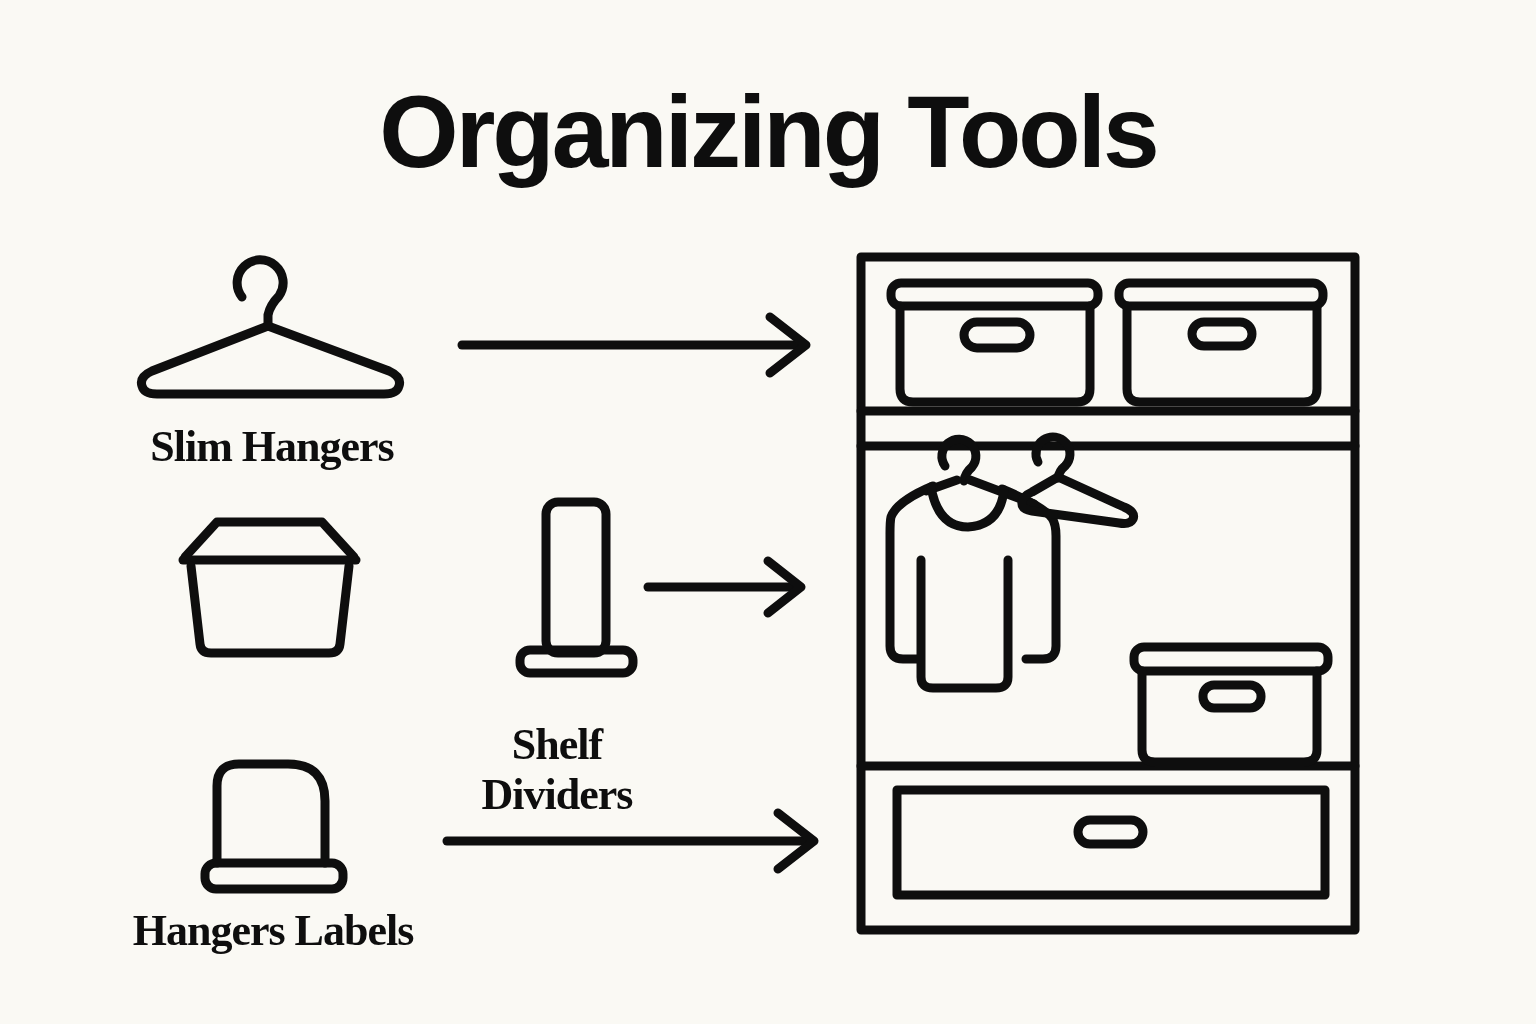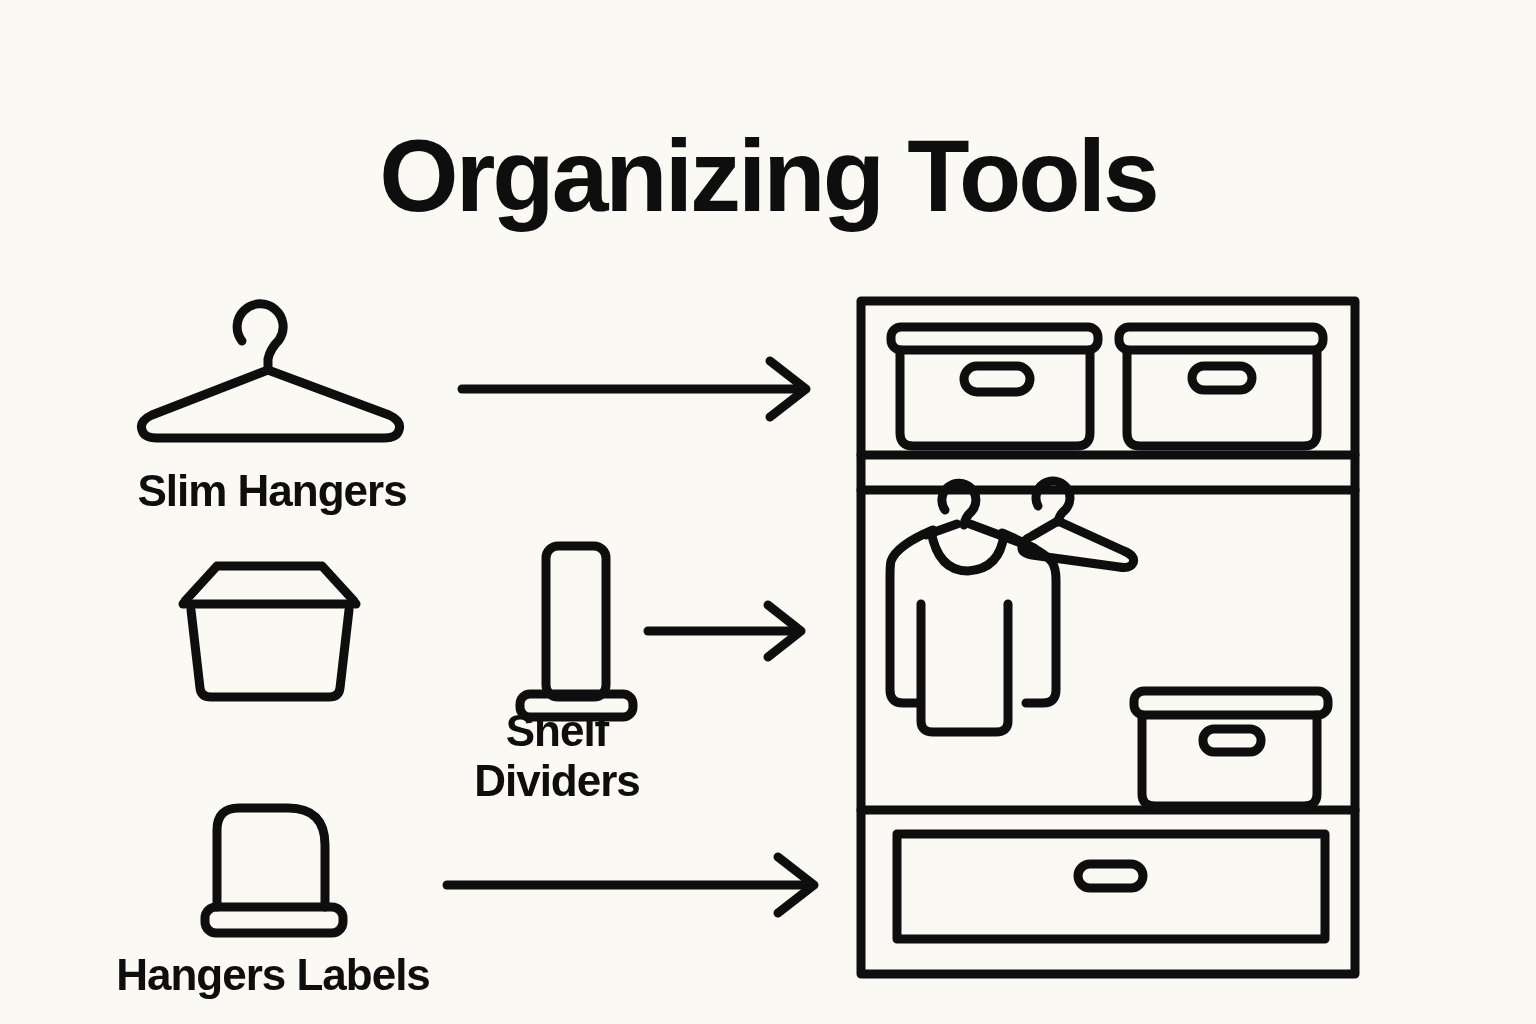--- a/index.html
+++ b/index.html
@@ -11,21 +11,20 @@
   body{
     background:var(--bg);
     font-family:"Liberation Sans", sans-serif;
     color:var(--ink);
     overflow:hidden;
   }
   .stage{
     position:relative;
     width:1536px;height:796px;
     background:var(--bg);
-    margin-top:44px;
   }
   .title{
     position:absolute;
     left:768px; top:74px;
     transform:translateX(-50%);
     font-size:102px;
     font-weight:700;
     letter-spacing:-3px;
     white-space:nowrap;
     color:var(--ink);
@@ -33,25 +32,26 @@
   .icon-label{
     position:absolute;
     transform:translateX(-50%);
     font-size:44px;
     font-weight:700;
     letter-spacing:-1px;
     text-align:center;
     line-height:1.14;
     color:var(--ink);
     white-space:nowrap;
+    font-family:Liberation Serif, serif;
   }
   .icon-label.wrap{white-space:normal;}
   #label-slim-hangers{left:272px; top:422px;}
   #label-storage-bins{left:270px; top:674px;}
-  #label-shelf-dividers{left:557px; top:662px; width:250px;}
+  #label-shelf-dividers{left:557px; top:720px; width:250px;}
   #label-adhesive-labels{left:273px; top:906px;}
   svg.art{
     position:absolute; inset:0;
     width:1536px; height:1024px;
     color:var(--ink);
   }
   svg.art *{
     fill:none;
     stroke:currentColor;
     stroke-width:9;

